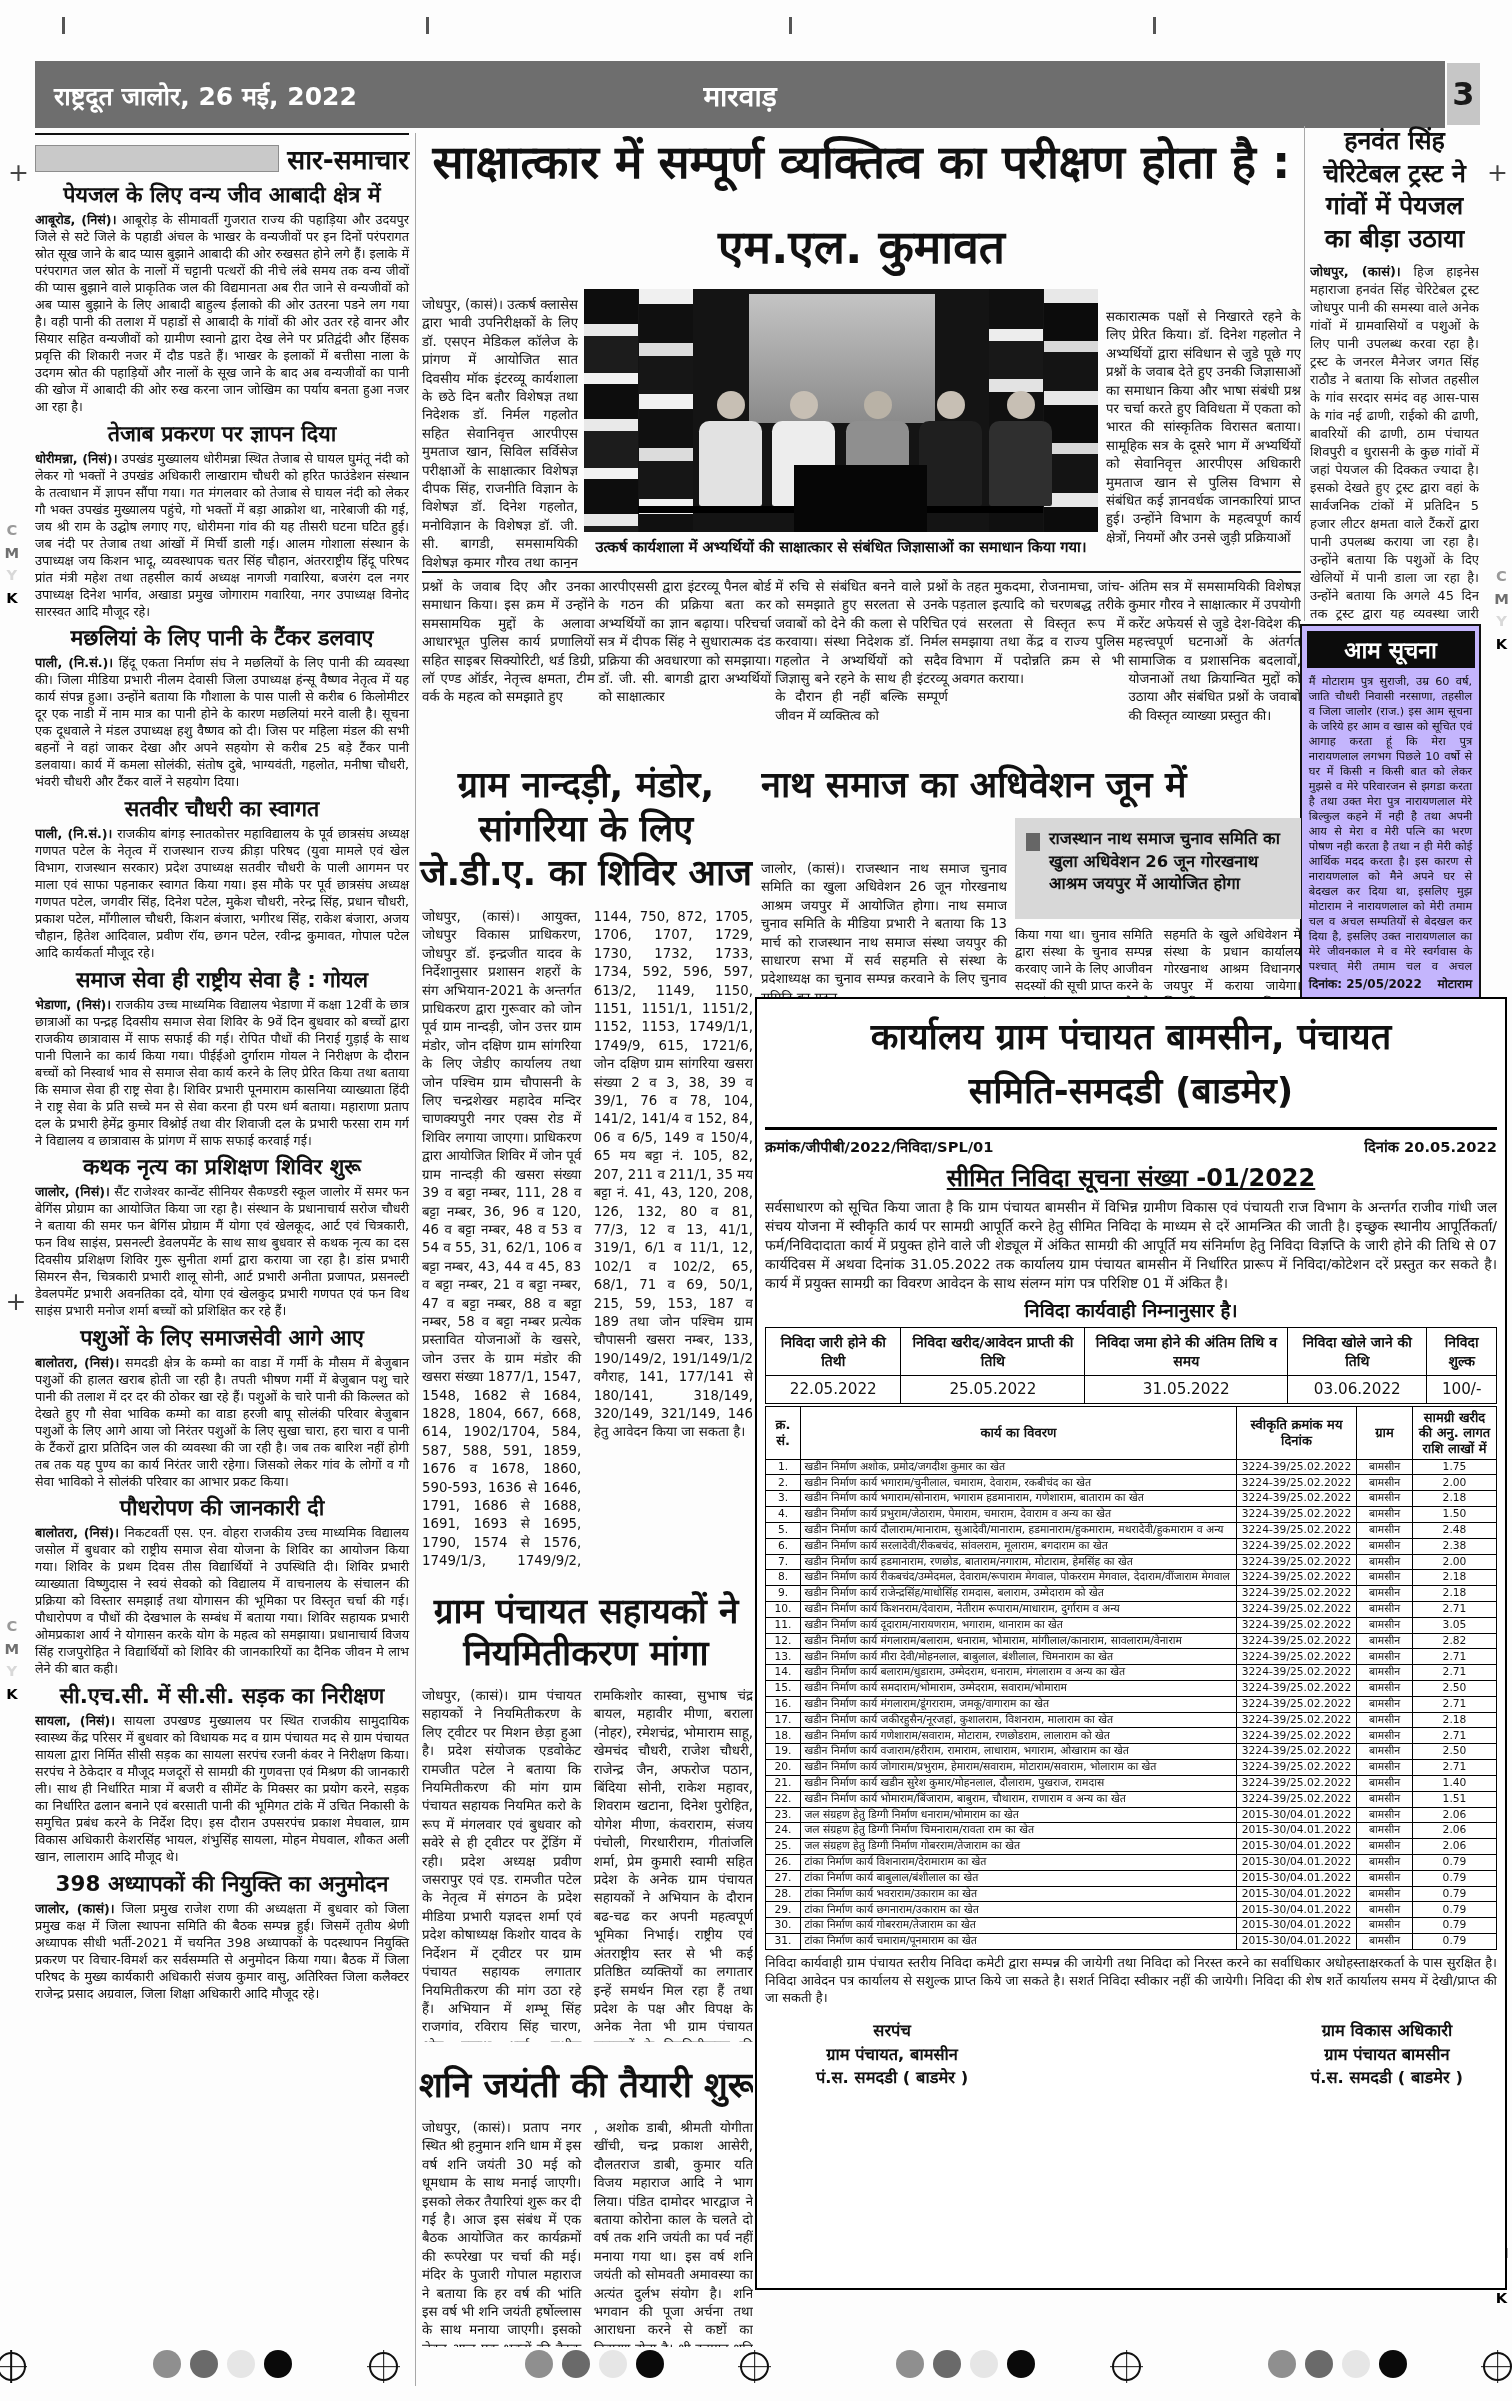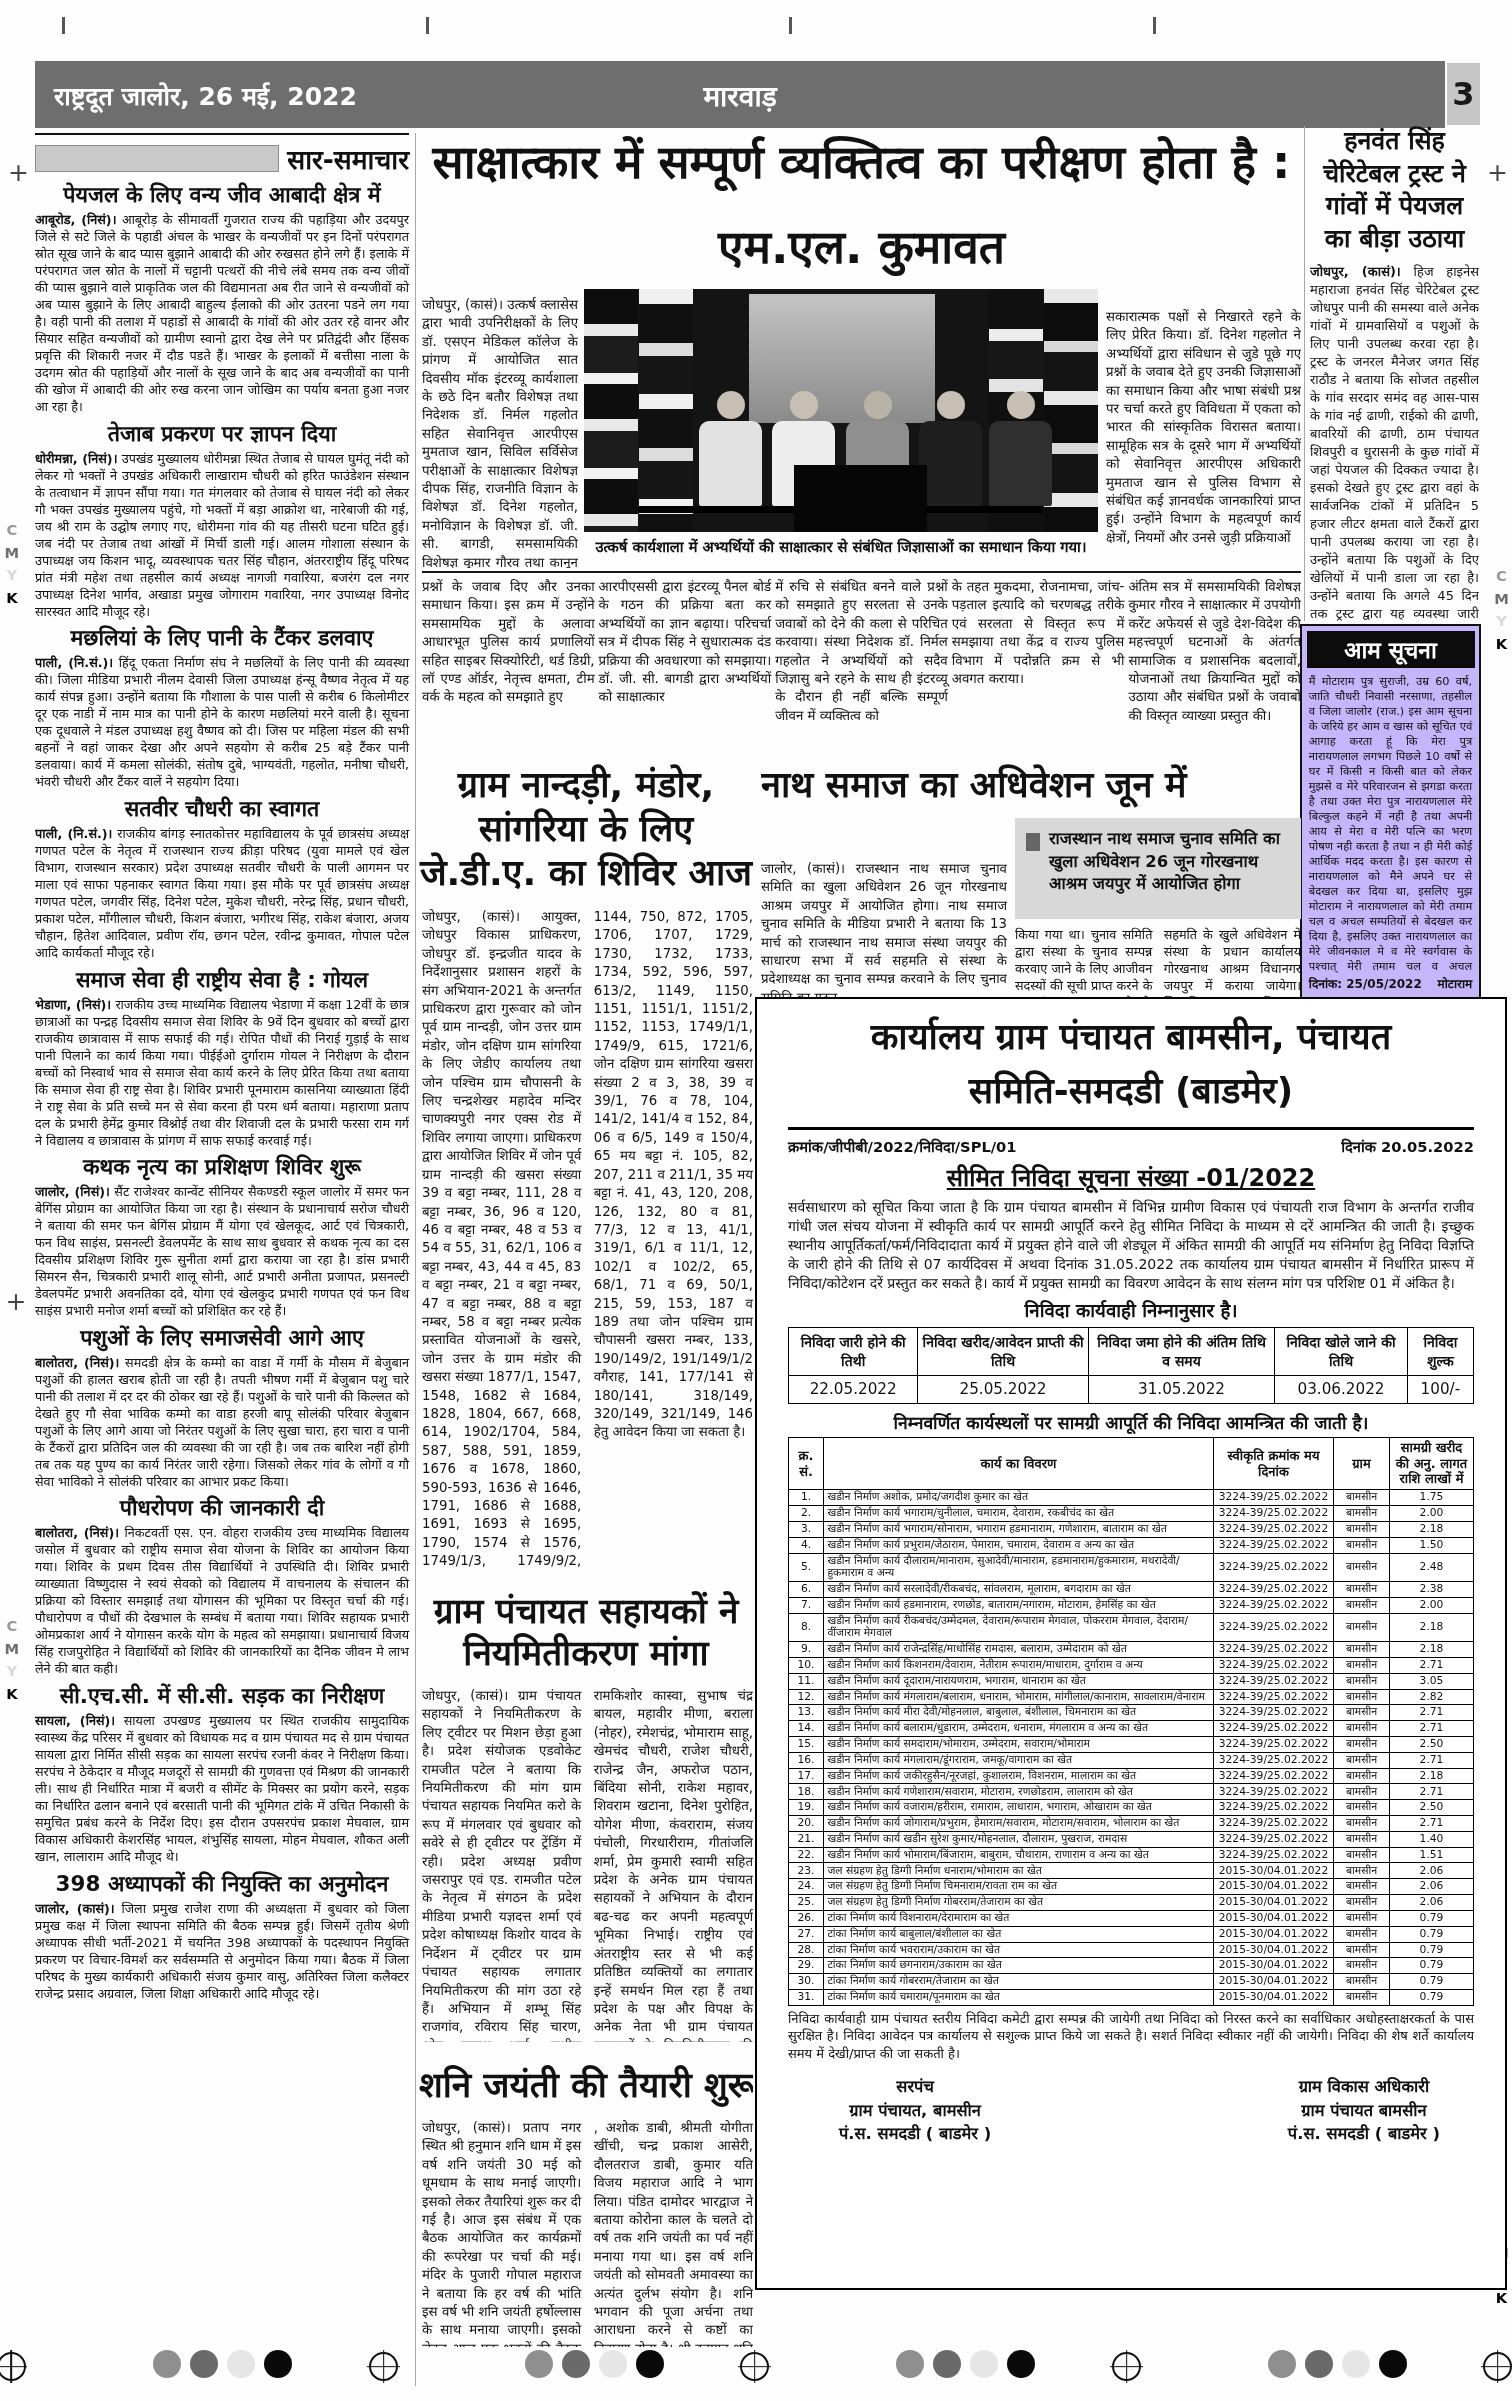--- a/index.html
+++ b/index.html
@@ -67,21 +67,21 @@
   .nath-lower{position:absolute;left:1015px;top:926px;width:286px;height:104px;display:flex;gap:11.3px;overflow:hidden;}
   .nath-lower .coltext{flex:1;font-size:12.7px;line-height:17px;}
   
   .panch-head{position:absolute;left:419px;top:1590px;width:334px;font-size:35px;font-weight:700;line-height:1.2;text-align:center;}
   .panch-body{position:absolute;left:422px;top:1687px;width:331px;height:355px;display:flex;gap:12.4px;overflow:hidden;}
   .panch-body .coltext{flex:1;}
   .shani-head{position:absolute;left:419px;top:2060px;width:334px;font-size:35px;font-weight:700;text-align:center;white-space:nowrap;overflow:hidden;}
   .shani-body{position:absolute;left:422px;top:2119px;width:331px;height:228px;display:flex;gap:12.4px;overflow:hidden;}
   .shani-body .coltext{flex:1;}
   
-  .tender{position:absolute;left:755px;top:997px;width:752px;height:1293px;border:2.8px solid #000;box-sizing:border-box;padding:8px 31px;background:#fff;overflow:hidden;}
+  .tender{position:absolute;left:755px;top:997px;width:752px;height:1293px;border:2.8px solid #000;box-sizing:border-box;padding:8px 8px;background:#fff;overflow:hidden;}
   .t-title{font-size:36px;font-weight:700;text-align:center;line-height:1.5;border-bottom:3.4px solid #000;padding:3.4px 0 9px;}
   .t-refrow{display:flex;justify-content:space-between;font-size:14.7px;font-weight:700;margin-top:5.6px;}
   .t-sub{font-size:24px;font-weight:700;text-align:center;text-decoration:underline;margin:4.5px 0;}
   .t-intro{font-size:14px;line-height:19px;text-align:justify;margin:1.1px 0;}
   .t-proc{font-size:18.6px;font-weight:700;text-align:center;margin:4.5px 0;}
   table.t1{width:100%;border-collapse:collapse;margin:2.3px 0;}
   .t1 th{font-size:14px;border:1.7px solid #000;padding:4.5px 3.4px;text-align:center;}
   .t1 td{font-size:15.2px;border:1.7px solid #000;padding:4.5px 3.4px;text-align:center;}
   .t-works{font-size:17.5px;font-weight:700;text-align:center;margin:5.6px 0 3.4px;}
   table.t2{width:100%;border-collapse:collapse;}
@@ -315,21 +315,20 @@
         <tr>
             <td>22.05.2022</td>
             <td>25.05.2022</td>
             <td>31.05.2022</td>
             <td>03.06.2022</td>
             <td>100/-</td>
           </tr>
       </tbody>
     </table>
 
-    <div class="t-works">निम्नवर्णित कार्यस्थलों पर सामग्री आपूर्ति की निविदा आमन्त्रित की जाती है।</div>
     <table class="t2">
       <colgroup>
           <col style="width:35px">
           <col>
           <col style="width:120px">
           <col style="width:56px">
           <col style="width:84px">
         </colgroup>
       <thead>
         <tr>

